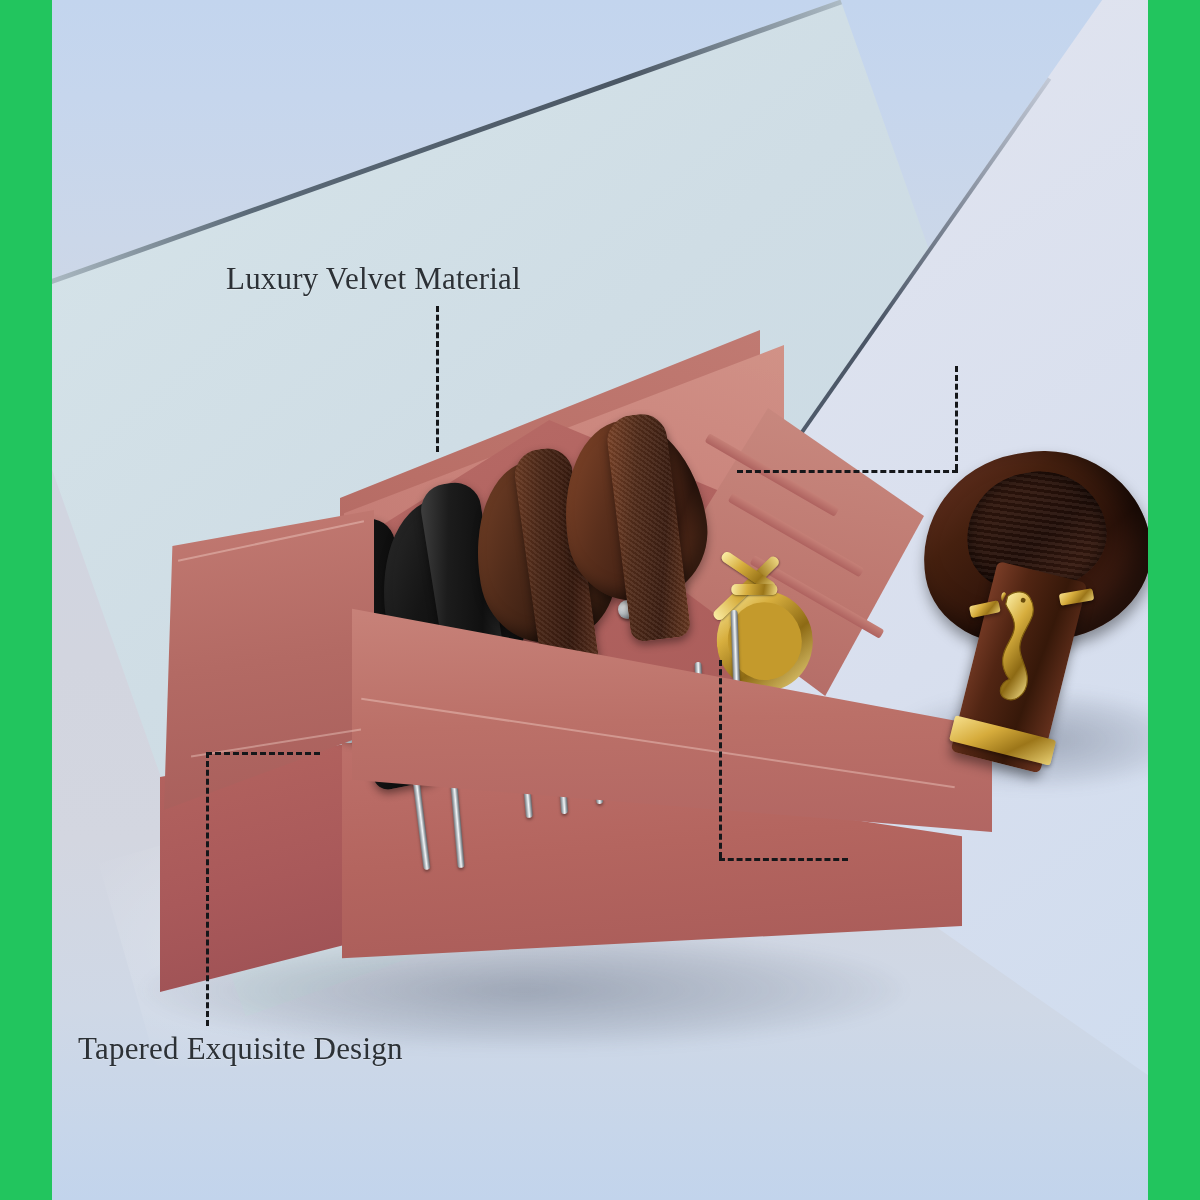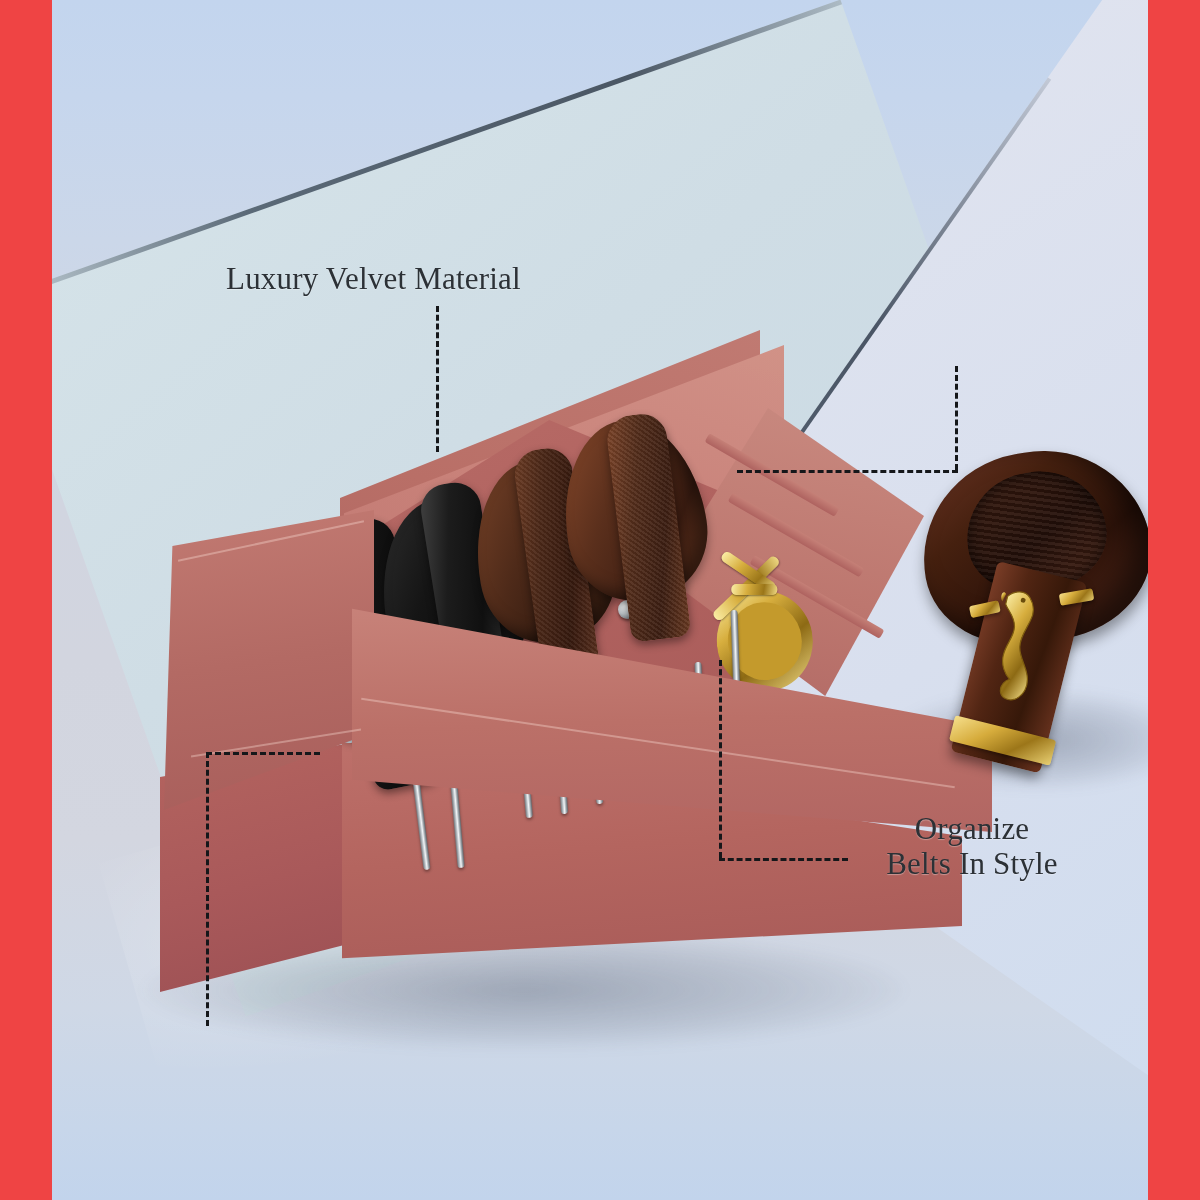--- a/index.html
+++ b/index.html
@@ -13,21 +13,21 @@
     height: 1200px;
     overflow: hidden;
     font-family: "Liberation Serif", "DejaVu Serif", serif;
   }
 
   
   #stage {
     position: relative;
     width: 1200px;
     height: 1200px;
-    background: #ef4444;
+    background: #22c55e;
     overflow: hidden;
   }
 
   
   #photo {
     position: absolute;
     left: 52px;
     top: 0px;
     width: 1096px;
     height: 1200px;
@@ -445,17 +445,16 @@
 
   <div class="lead-v" style="left:719px; top:660px; height:198px;"></div>
   <div class="lead-h" style="left:719px; top:858px; width:129px;"></div>
 
   <div class="lead-h" style="left:206px; top:752px; width:114px;"></div>
   <div class="lead-v" style="left:206px; top:752px; height:274px;"></div>
 
   <div class="callout c-left" style="left:226px; top:262px;">Luxury Velvet Material</div>
 
 
-  <div class="callout c-center" style="left:866px; top:812px; width:212px;">Organize
-Belts In Style</div>
-
+
+  <div class="callout c-left" style="left:78px; top:1032px;">Tapered Exquisite Design</div>
 
 </div>
 
 </body></html>

